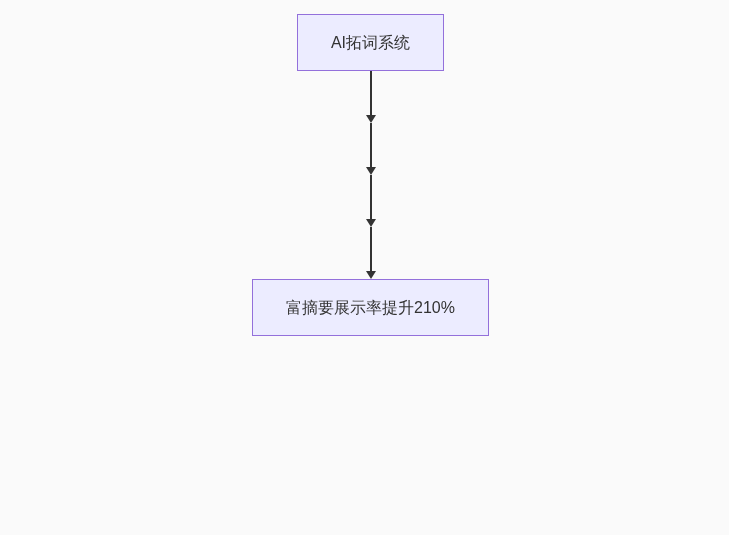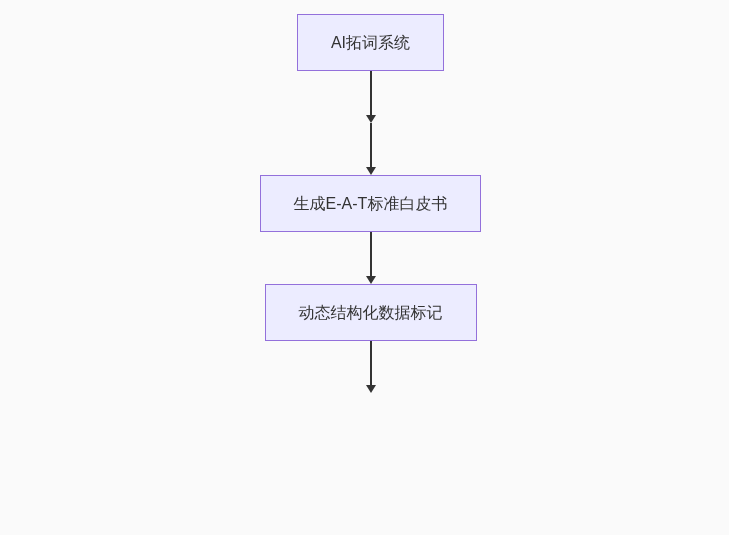--- a/index.html
+++ b/index.html
@@ -74,31 +74,28 @@
     <div class="edge-line"></div>
     <div class="edge-head"></div>
   </div>
 
 
   <div class="edge">
     <div class="edge-line"></div>
     <div class="edge-head"></div>
   </div>
 
-  <div class="node">
-    <span class="node-label">生成E-A-T标准白皮书</span>
+
+  <div class="edge">
+    <div class="edge-line"></div>
+    <div class="edge-head"></div>
   </div>
+
 
   <div class="edge">
     <div class="edge-line"></div>
     <div class="edge-head"></div>
   </div>
 
   <div class="node">
-    <span class="node-label">动态结构化数据标记</span>
+    <span class="node-label">富摘要展示率提升210%</span>
   </div>
-
-  <div class="edge">
-    <div class="edge-line"></div>
-    <div class="edge-head"></div>
-  </div>
-
 </div>
 
 </body></html>

